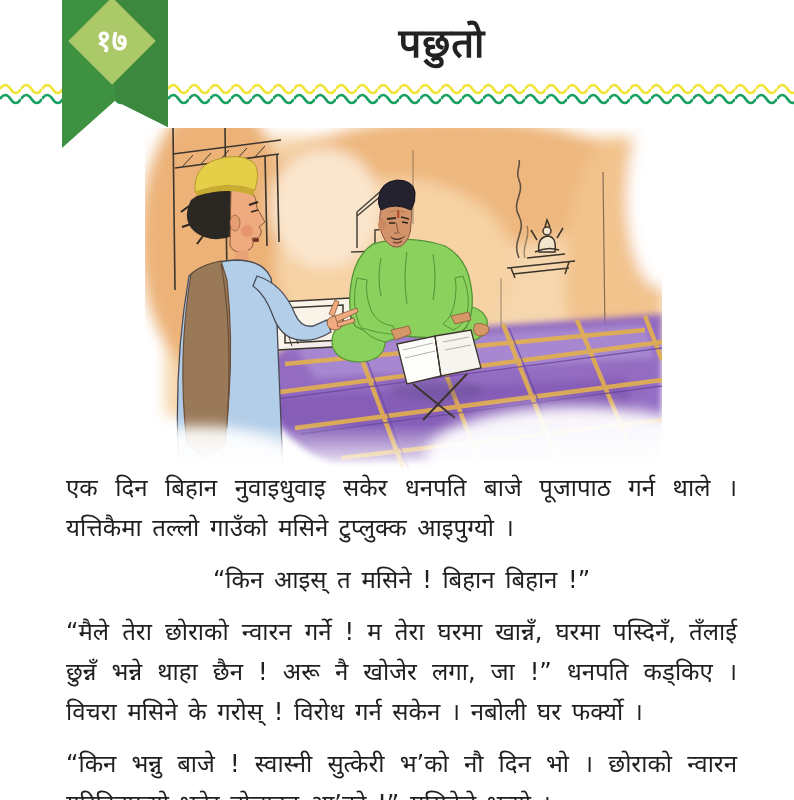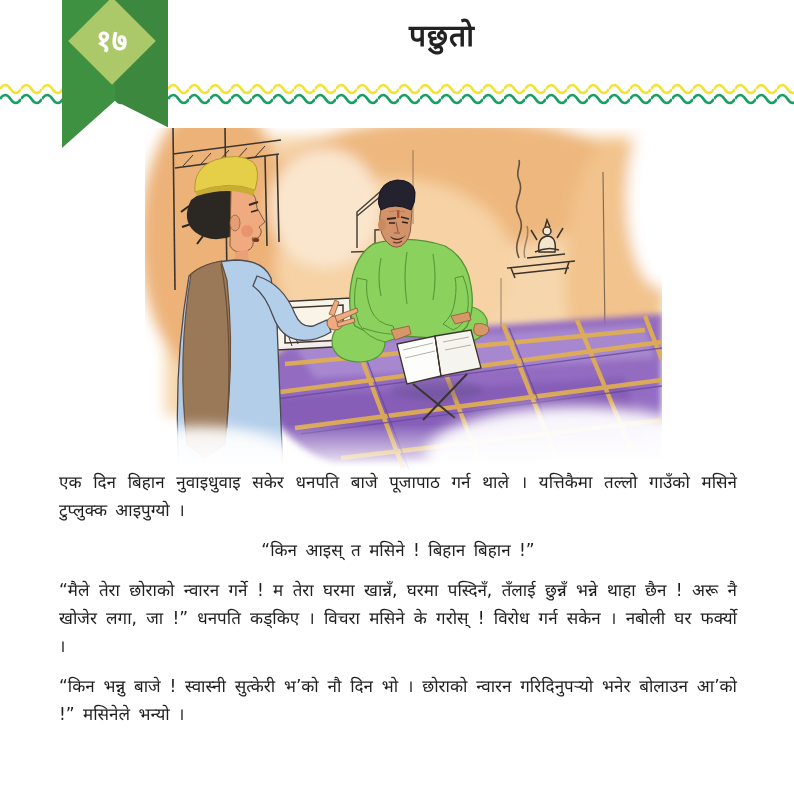--- a/index.html
+++ b/index.html
@@ -7,24 +7,24 @@
         font-family:"DejaVu Sans","Liberation Sans",sans-serif;}
   .waves{position:absolute;left:0;top:80px;z-index:1;}
   .ribbon{position:absolute;left:62px;top:0;width:106px;height:148px;background:#3f9142;z-index:3;
           clip-path:polygon(0 0,100% 0,100% 86%,50% 68%,0 100%);}
   .ribbon .fold{position:absolute;right:0;top:0;width:50%;height:100%;background:rgba(0,0,0,0.06);}
   .diamond{position:absolute;left:19px;top:-21px;width:62px;height:62px;background:#abc968;
            transform:rotate(45deg);transform-origin:center;display:flex;align-items:center;justify-content:center;}
   .diamond{top:10px;}
   .diamond .num{transform:rotate(-45deg);color:#ffffff;font-size:30px;font-weight:bold;line-height:1;}
   .title{position:absolute;left:0;top:14px;width:100%;margin:0;padding-left:90px;box-sizing:border-box;
-         text-align:center;font-size:30px;font-weight:bold;color:#222222;z-index:2;letter-spacing:1px;}
+         text-align:center;font-size:40px;font-weight:bold;color:#222222;z-index:2;letter-spacing:1px;}
   .illustration{position:absolute;left:145px;top:128px;width:517px;height:344px;z-index:2;}
   .story{position:absolute;left:57px;top:468px;width:680px;z-index:2;color:#1f1f1f;}
-  .story p{margin:0 0 12px 2px;font-size:17px;line-height:28px;text-align:justify;word-spacing:3px;}
+  .story p{margin:0 0 12px 9px;font-size:24px;line-height:40px;text-align:justify;word-spacing:3px;}
   .story p.single{text-align:center;}
 </style>
 </head>
 <body>
 
 <div class="page">
 
   <svg class="waves" width="794" height="32" viewBox="0 0 794 32">
     <defs>
       <pattern id="wv" width="21" height="32" patternUnits="userSpaceOnUse">

